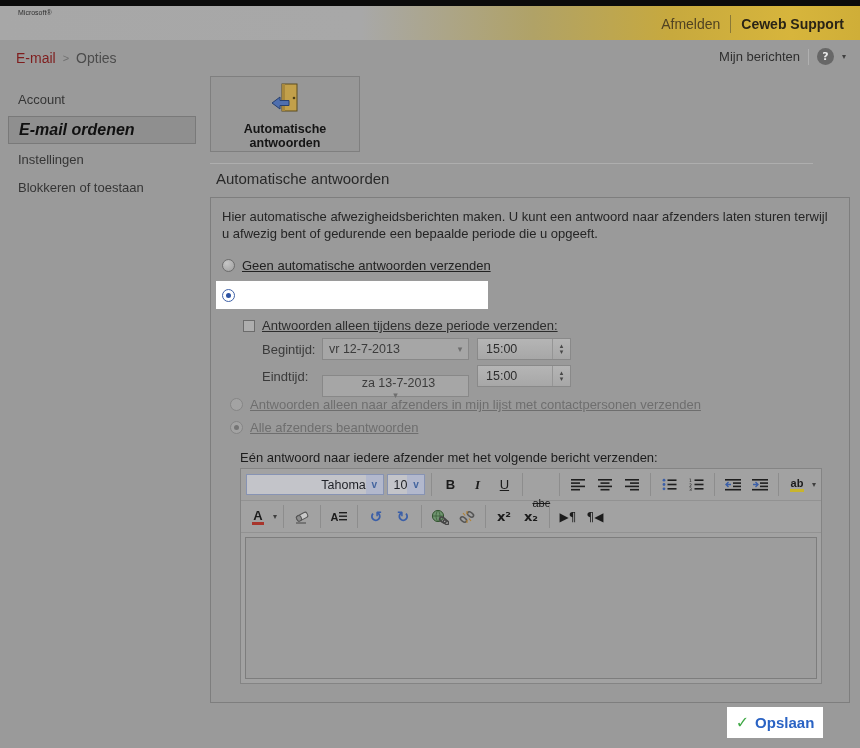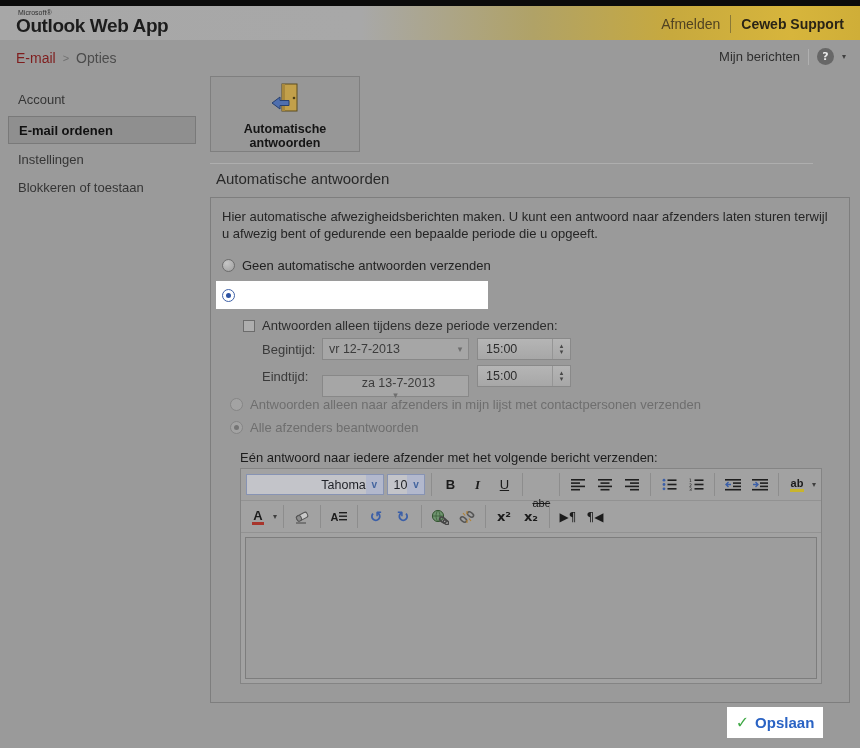--- a/index.html
+++ b/index.html
@@ -28,21 +28,21 @@
   .mijn{font-size:13px;color:#2e2e2e;}
   .cdiv{width:1px;height:16px;background:#b0b0b0;}
   .helpc{width:17px;height:17px;border-radius:50%;background:#676767;color:#e8e8e8;
          font-size:11px;font-weight:700;display:flex;align-items:center;justify-content:center;}
   .caret-sm{font-size:8px;color:#3f3f3f;}
 
   
   .nav-item{left:18px;font-size:13px;color:#353535;}
   .nav-sel{left:8px;top:116px;width:188px;height:28px;background:#8f8f8f;border:1px solid #797979;
            box-sizing:border-box;display:flex;align-items:center;}
-  .nav-sel span{font-size:13px;font-weight:700;color:#101010;padding-left:10px;}
+  .nav-sel span{font-size:16px;font-weight:700;color:#101010;padding-left:10px;font-style:italic;}
 
   
   .tab1{left:210px;top:76px;width:150px;height:76px;background:#979797;border:1px solid #7f7f7f;
         box-sizing:border-box;text-align:center;}
   .tab1 .lbl{margin-top:3px;font-size:12.5px;font-weight:700;color:#151515;line-height:14px;padding:0 14px;}
   .tab2{left:362px;top:76px;width:142px;height:76px;text-align:center;}
   .tab2 .lbl{margin-top:9px;font-size:12.5px;color:#4c4c4c;}
   .tabicon{display:inline-block;margin-top:6px;}
   .tabline{left:210px;top:163px;width:603px;height:1px;background:#aeaeae;}
 
@@ -53,21 +53,21 @@
   
   .optrow{display:flex;align-items:center;}
   .radio{width:13px;height:13px;border-radius:50%;border:1px solid #6c6c6c;box-sizing:border-box;
          background:radial-gradient(circle at 35% 30%,#c6c6c6,#9e9e9e);}
   .radio.sel-blue{background:#fff;border:1px solid #3f62a8;position:relative;}
   .radio.sel-blue::after{content:"";position:absolute;left:3px;top:3px;width:5px;height:5px;
          border-radius:50%;background:#2d53a3;}
   .radio.dis{border:1px solid #858585;background:#a3a3a3;}
   .radio.dis.sel::after{content:"";position:relative;display:block;left:3px;top:3px;width:5px;height:5px;
          border-radius:50%;background:#757575;}
-  .optlabel{margin-left:7px;font-size:13px;color:#222;}
+  .optlabel{margin-left:7px;font-size:13px;color:#222;text-decoration:underline;}
   .optlabel.dis{color:#6e6e6e;}
   .spot{background:#fff;}
   .spot1{left:216px;top:281px;width:272px;height:28px;display:flex;align-items:center;padding-left:6px;
          box-sizing:border-box;}
   .spot1 .optlabel{color:#000;}
   .checkbox{width:12px;height:12px;border:1px solid #6c6c6c;background:#aeaeae;box-sizing:border-box;}
 
   .datelabel{font-size:13px;color:#3a3a3a;}
   .dsel{width:147px;height:22px;background:#a6a6a6;border:1px solid #888;display:flex;align-items:center;
         box-sizing:border-box;}
@@ -113,21 +113,20 @@
 </head>
 <body>
 
 <div class="screen">
 
   <div class="abs top-black"></div>
 
   <div class="abs header">
     <div class="abs brand">
       <span class="ms">Microsoft®</span>
-      <span class="name">Outlook Web App</span>
     </div>
     <div class="abs hlinks">
       <span class="signout">Afmelden</span>
       <span class="hdiv"></span>
       <span class="acct">Ceweb Support</span>
     </div>
   </div>
 
   <div class="abs crumbs-l">
     <span class="crumb-email">E-mail</span>

